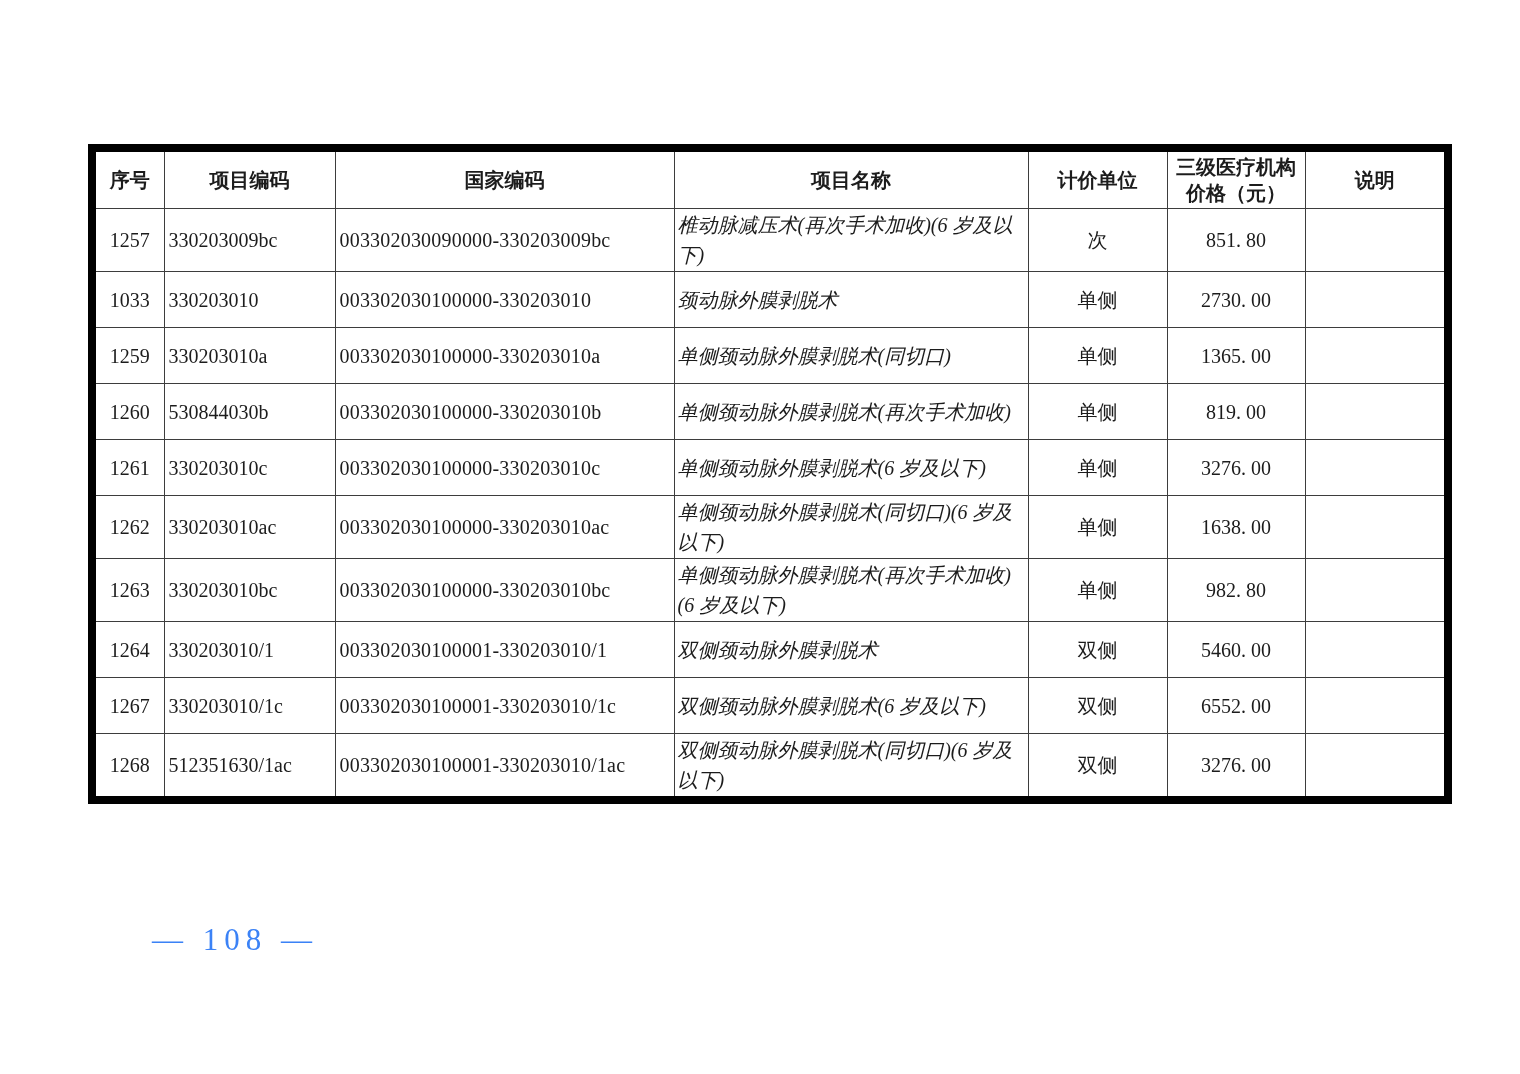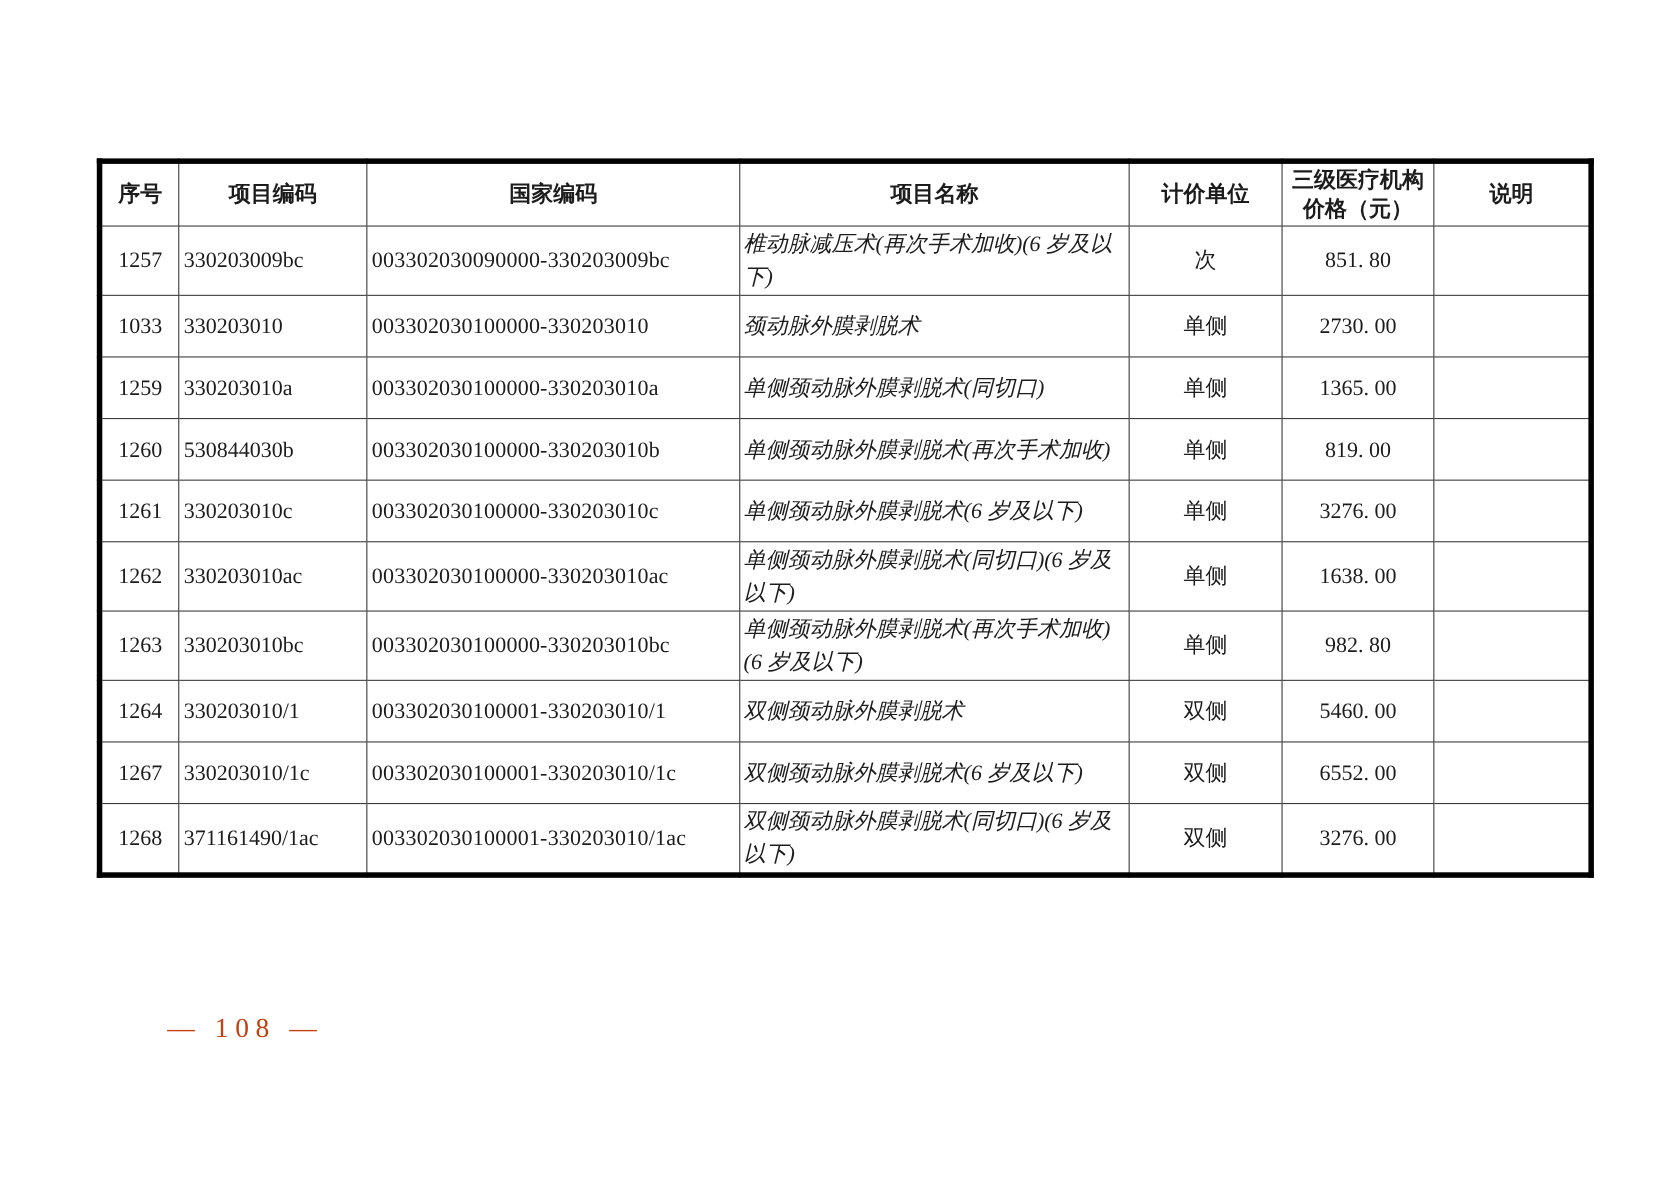--- a/index.html
+++ b/index.html
@@ -16,21 +16,21 @@
     font-family: "Liberation Serif", "DejaVu Serif", serif;
     color: #1c1c1c;
   }
   table.price-table {
     position: absolute;
     left: 88px;
     top: 144px;
     width: 1356px;
     border-collapse: collapse;
     table-layout: fixed;
-    border: 5px solid #000000;
+    border: 8px solid #000000;
   }
   .price-table th,
   .price-table td {
     border: 1px solid #3d3d3d;
     vertical-align: middle;
     overflow: hidden;
   }
   .price-table th {
     font-family: "Liberation Sans", "DejaVu Sans", sans-serif;
     font-weight: 700;
@@ -51,23 +51,23 @@
   td.c-code  { text-align: left; padding-left: 4px; margin-top: 41px; }
   td.c-ncode { text-align: left; padding-left: 4px; letter-spacing: 0.2px; }
   td.c-name  { text-align: left; padding-left: 3px; padding-right: 2px; font-style: italic; }
   td.c-unit  { text-align: center; }
   td.c-price { text-align: center; }
   td.c-note  { text-align: center; }
   .footer-page {
     position: absolute;
     left: 152px;
     top: 922px;
-    font-size: 25px;
+    font-size: 31px;
     letter-spacing: 6px;
-    color: #c2410c;
+    color: #3b82f6;
     font-family: "Liberation Serif", "DejaVu Serif", serif;
   }
 </style>
 </head>
 <body>
 
 <div class="page">
 
   <table class="price-table">
     <colgroup>
@@ -167,21 +167,21 @@
         <td class="c-seq">1267</td>
         <td class="c-code">330203010/1c</td>
         <td class="c-ncode">003302030100001-330203010/1c</td>
         <td class="c-name">双侧颈动脉外膜剥脱术(6 岁及以下)</td>
         <td class="c-unit">双侧</td>
         <td class="c-price">6552. 00</td>
         <td class="c-note"></td>
       </tr>
       <tr class="r2">
         <td class="c-seq">1268</td>
-        <td class="c-code">371161490/1ac</td>
+        <td class="c-code">512351630/1ac</td>
         <td class="c-ncode">003302030100001-330203010/1ac</td>
         <td class="c-name">双侧颈动脉外膜剥脱术(同切口)(6 岁及以下)</td>
         <td class="c-unit">双侧</td>
         <td class="c-price">3276. 00</td>
         <td class="c-note"></td>
       </tr>
     </tbody>
   </table>
 
   <div class="footer-page">— 108 —</div>

